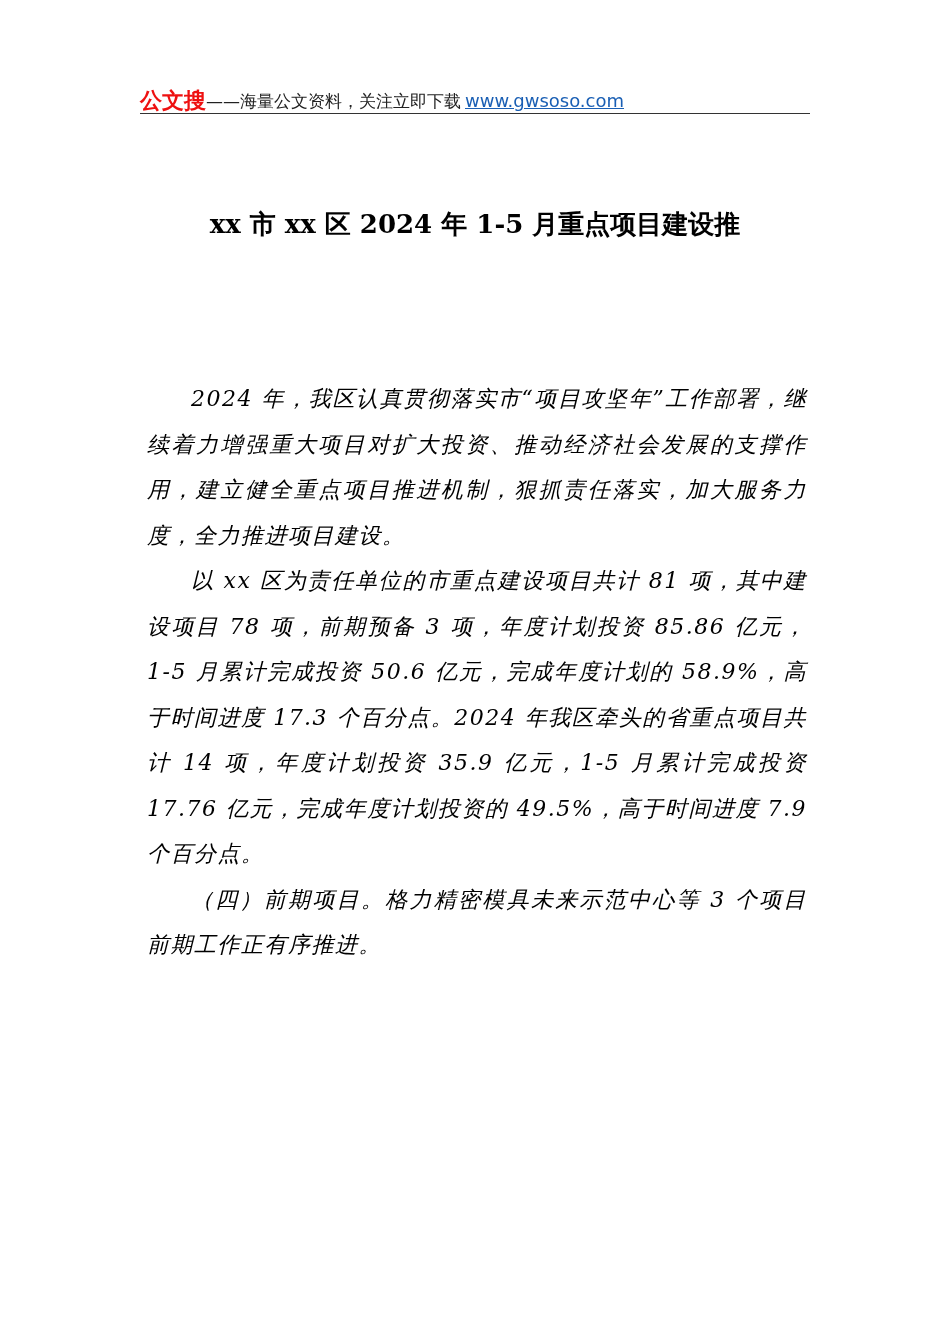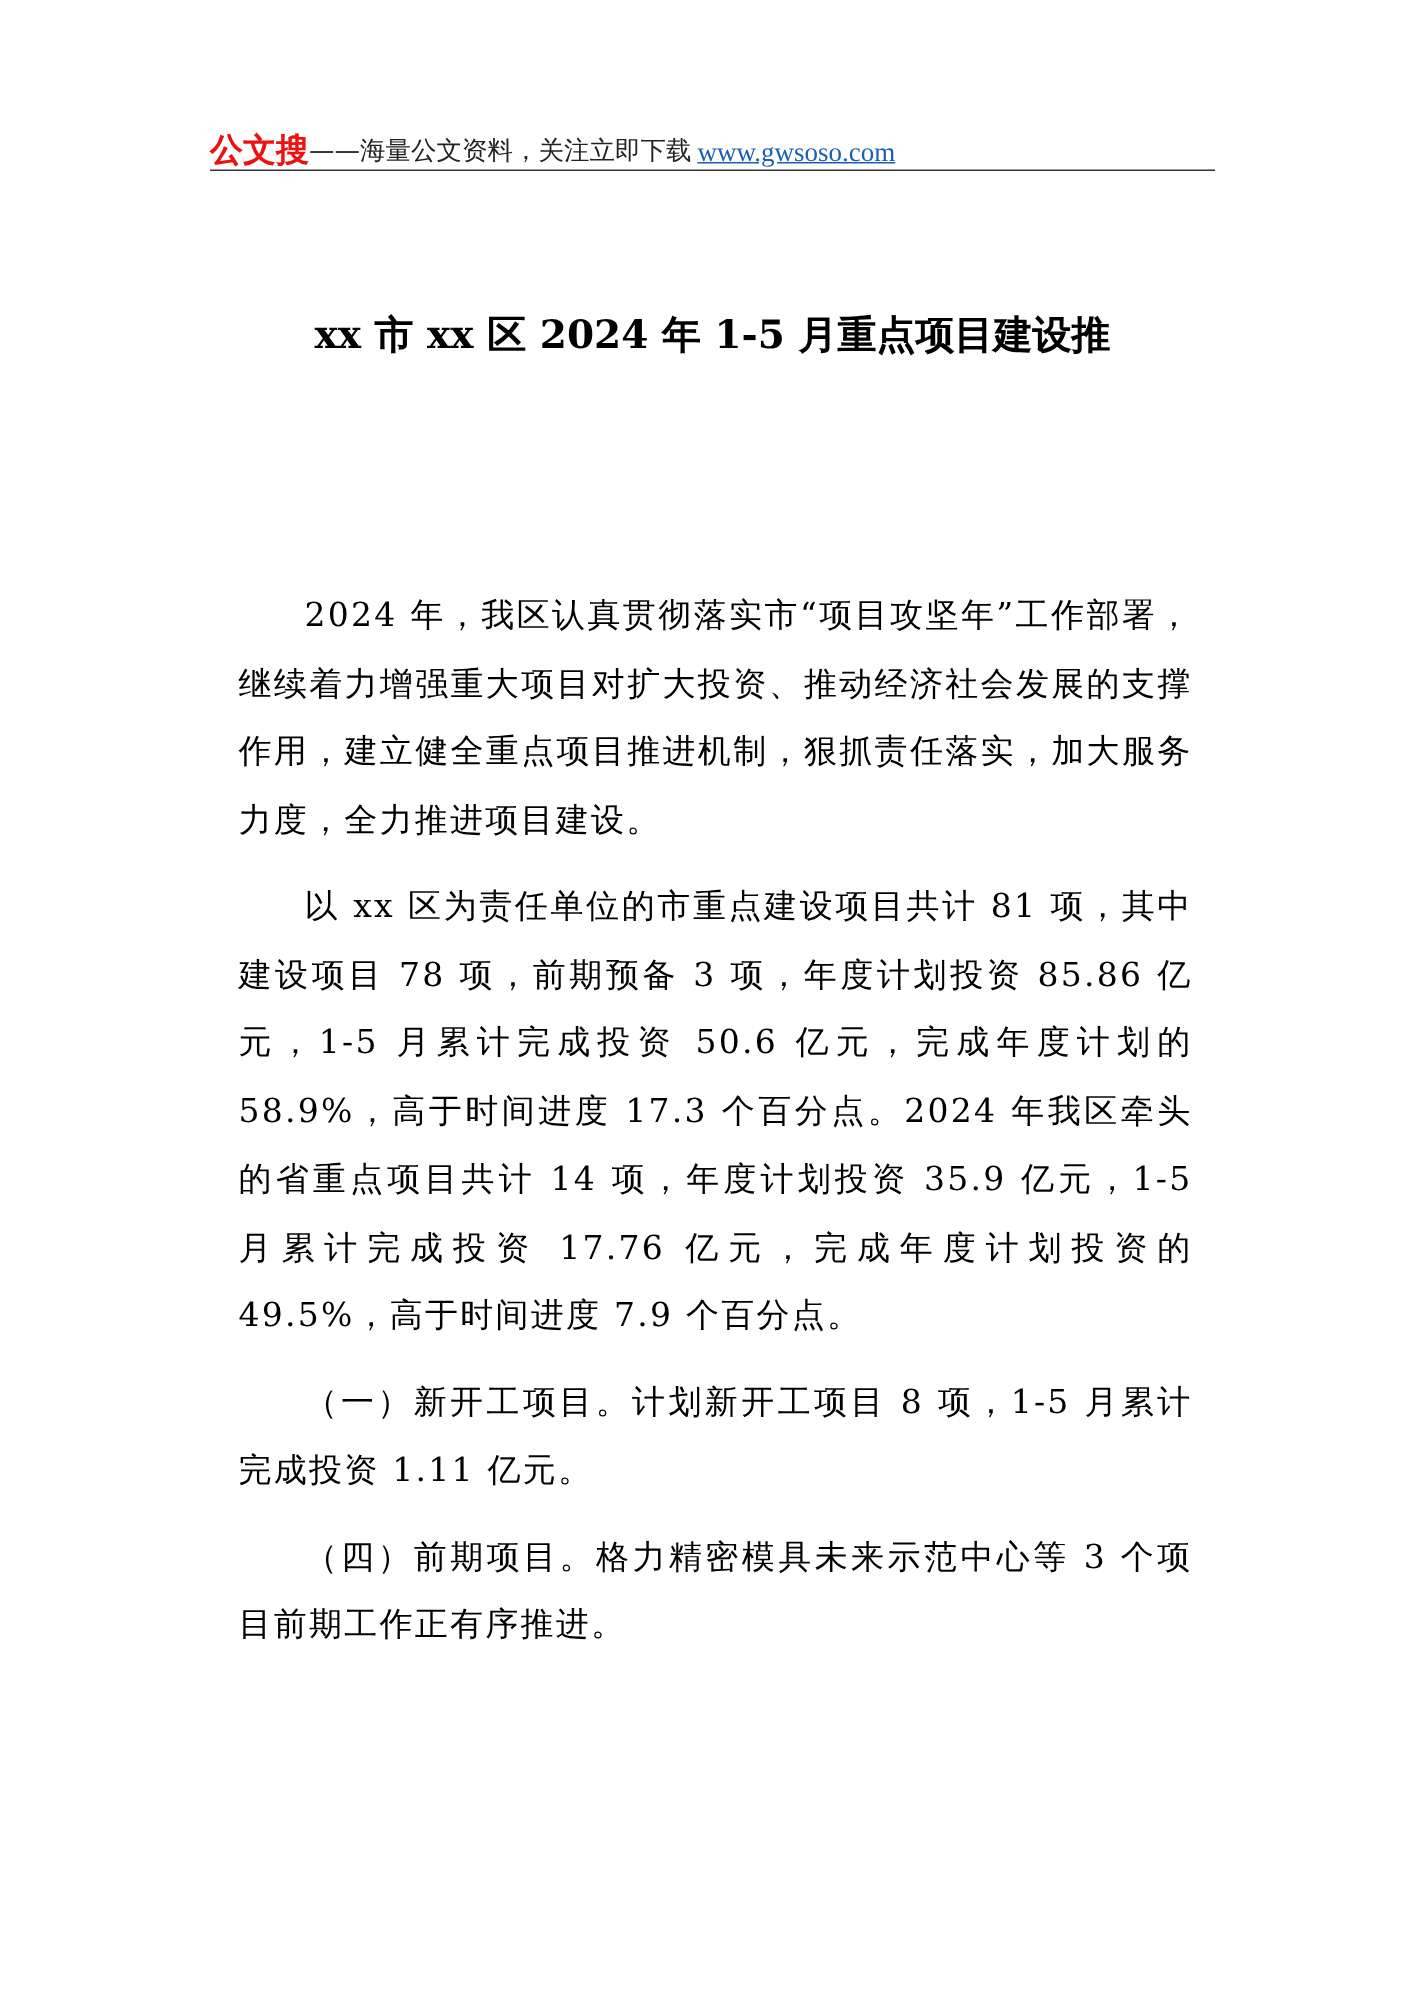--- a/index.html
+++ b/index.html
@@ -36,21 +36,20 @@
     }
     .header .tagline {
       color: #222222;
       font-size: 17px;
     }
     .header .link {
       color: #1a5fb4;
       text-decoration: underline;
       font-size: 18px;
       margin-left: 4px;
-      font-family: Liberation Serif, serif;
     }
     .header-rule {
       position: absolute;
       left: 140px;
       top: 113px;
       width: 670px;
       height: 0;
       border-top: 1.5px solid #333333;
     }
     .title {
@@ -68,36 +67,36 @@
       position: absolute;
       left: 147px;
       top: 376px;
       width: 660px;
       font-size: 22px;
       line-height: 45.5px;
       text-align: justify;
       letter-spacing: 1.5px;
     }
     .body-text p {
-      margin: 12px;
+      margin: 0;
       text-indent: 2em;
+      font-style: italic;
     }
   </style>
 </head>
 <body>
 
 <div class="header">
   <span class="brand">公文搜</span>
   <span class="tagline">——海量公文资料，关注立即下载</span>
   <span class="link">www.gwsoso.com</span>
 </div>
 <div class="header-rule"></div>
 
 <div class="title">
   <div>xx 市 xx 区 2024 年 1-5 月重点项目建设推</div>
 </div>
 
 <div class="body-text">
   <p>2024 年，我区认真贯彻落实市“项目攻坚年”工作部署，继续着力增强重大项目对扩大投资、推动经济社会发展的支撑作用，建立健全重点项目推进机制，狠抓责任落实，加大服务力度，全力推进项目建设。</p>
   <p>以 xx 区为责任单位的市重点建设项目共计 81 项，其中建设项目 78 项，前期预备 3 项，年度计划投资 85.86 亿元，1-5 月累计完成投资 50.6 亿元，完成年度计划的 58.9%，高于时间进度 17.3 个百分点。2024 年我区牵头的省重点项目共计 14 项，年度计划投资 35.9 亿元，1-5 月累计完成投资 17.76 亿元，完成年度计划投资的 49.5%，高于时间进度 7.9 个百分点。</p>
-  <p>（一）新开工项目。计划新开工项目 8 项，1-5 月累计完成投资 1.11 亿元。</p>
   <p>（四）前期项目。格力精密模具未来示范中心等 3 个项目前期工作正有序推进。</p>
 </div>
 
 </body></html>

